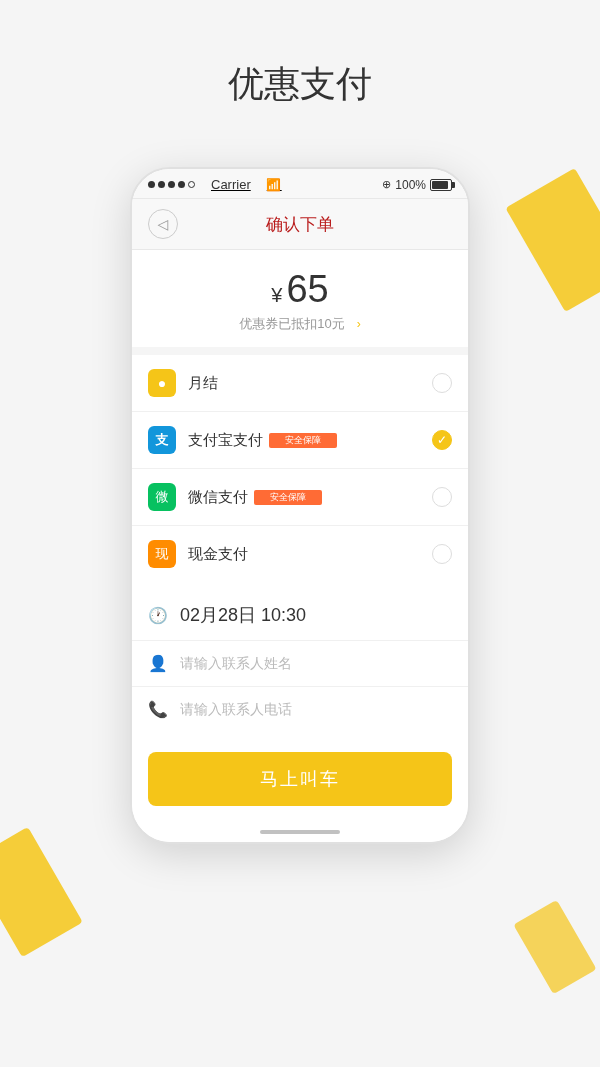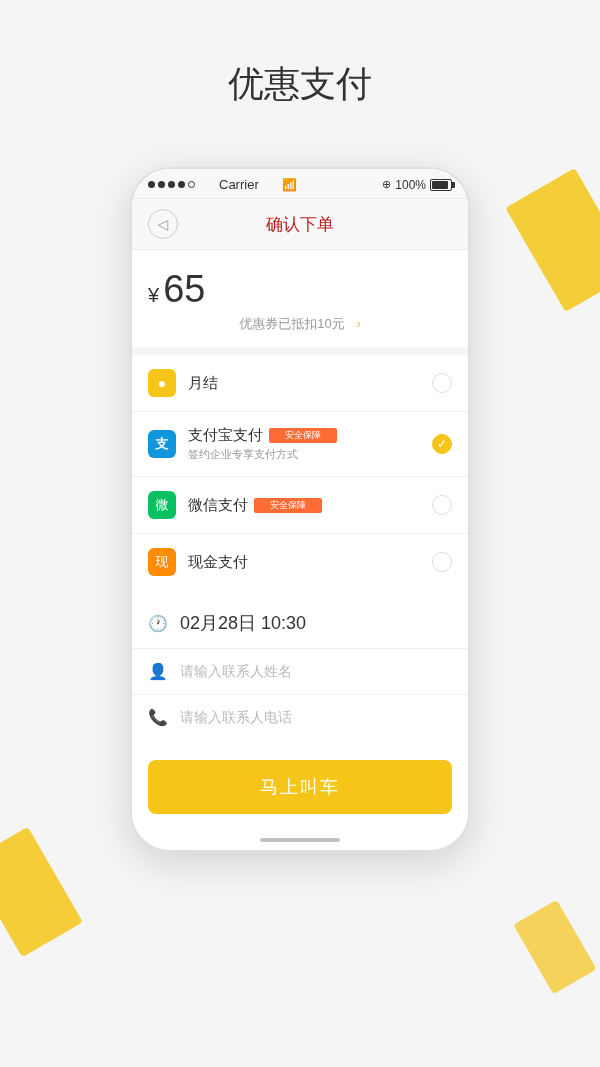--- a/index.html
+++ b/index.html
@@ -87,21 +87,22 @@
       background: #f8f8f8;
       padding: 8px 16px 6px;
       display: flex;
       justify-content: space-between;
       align-items: center;
       border-bottom: 1px solid #e8e8e8;
     }
     .carrier-left {
       display: flex;
       align-items: center;
-      gap: 20px;
+      gap: 12px;
+      text-decoration: underline;
     }
     .signal-dots {
       display: flex;
       gap: 3px;
     }
     .signal-dot {
       width: 7px;
       height: 7px;
       border-radius: 50%;
       background: #333;
@@ -184,20 +185,21 @@
       left: 50%;
       transform: translateX(-50%);
       font-size: 17px;
       color: #b91c1c;
       font-weight: 500;
     }
 
     
     .price-section {
       background: #fff;
+      text-align: center;
       padding: 18px 16px 14px;
       border-bottom: 8px solid #f5f5f5;
     }
     .price-amount {
       font-size: 38px;
       font-weight: 300;
       color: #333;
     }
     .price-amount .currency {
       font-size: 20px;
@@ -419,21 +421,20 @@
 
       <div class="payment-item">
         <div class="payment-icon alipay">
           <span style="color:#fff; font-size:13px; font-weight:bold;">支</span>
         </div>
         <div class="payment-info">
           <div class="payment-name">
             <span>支付宝支付</span>
             <span class="security-badge">安全保障</span>
           </div>
-          <div class="payment-sub">签约企业专享支付方式</div>
         </div>
         <div class="radio-btn checked">✓</div>
       </div>
 
       <div class="payment-item">
         <div class="payment-icon wechat">
           <span style="color:#fff; font-size:13px;">微</span>
         </div>
         <div class="payment-info">
           <div class="payment-name">

